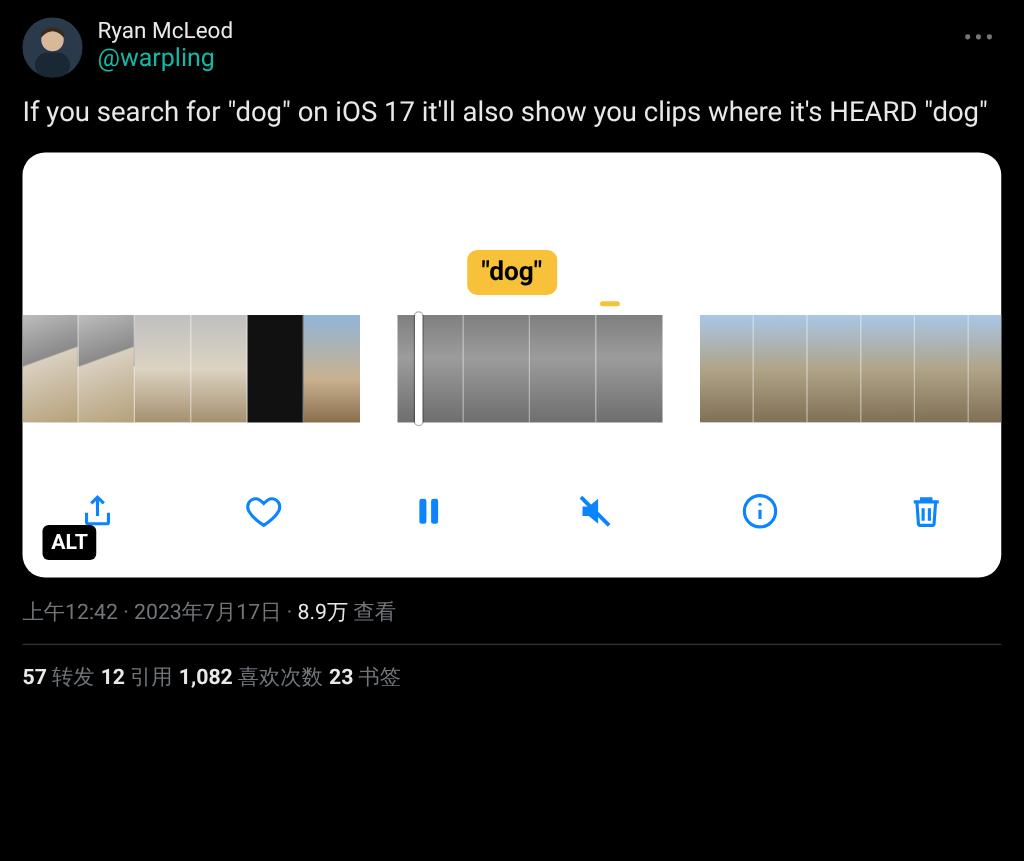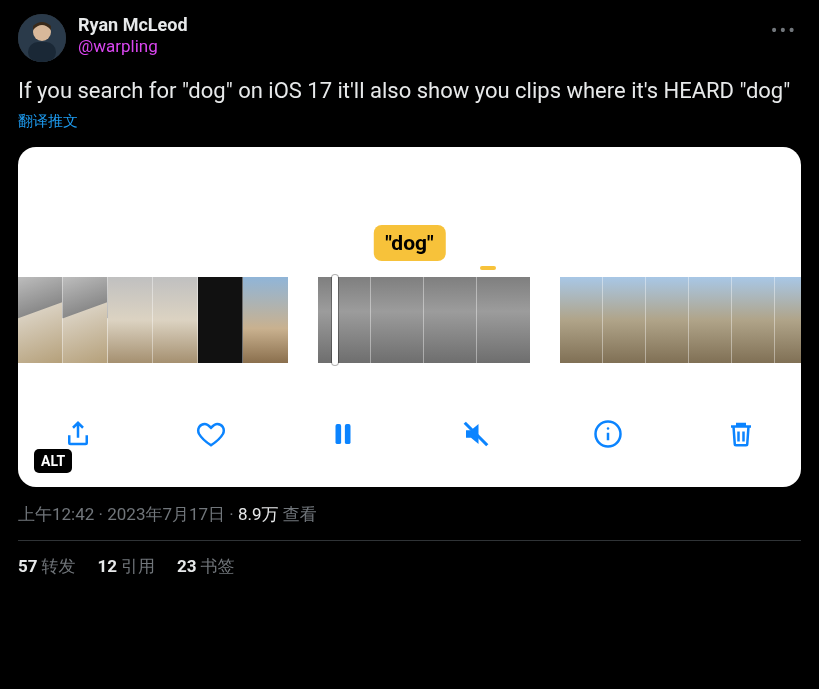--- a/index.html
+++ b/index.html
@@ -25,27 +25,27 @@
     overflow: hidden;
     flex-shrink: 0;
     margin-right: 12px;
     background: #333;
     position: relative;
   }
   .avatar svg { width: 100%; height: 100%; display: block; }
   .names { flex: 1; }
   .display-name {
     font-size: 18px;
-    font-weight: 700;
+    font-weight: 400;
     color: #e7e9ea;
     line-height: 22px;
   }
   .handle {
-    font-size: 17px;
-    color: #d946ef;
+    font-size: 20px;
+    color: #14b8a6;
     line-height: 20px;
   }
   .more {
     color: #71767b;
     font-size: 20px;
     letter-spacing: 2px;
     padding: 4px;
     cursor: pointer;
   }
   .content {
@@ -150,21 +150,21 @@
     align-items: center;
     justify-content: center;
   }
   .tool-btn svg { width: 30px; height: 30px; stroke: currentColor; fill: none; stroke-width: 2; }
   .alt-badge {
     position: absolute;
     left: 16px;
     bottom: 14px;
     background: #000;
     color: #fff;
-    font-size: 14px;
+    font-size: 17px;
     font-weight: 700;
     padding: 4px 7px;
     border-radius: 5px;
     cursor: pointer;
   }
   .meta {
     margin-top: 16px;
     font-size: 17px;
     color: #71767b;
   }
@@ -172,21 +172,21 @@
     color: #e7e9ea;
     font-weight: 400;
   }
   .divider {
     margin-top: 14px;
     height: 1px;
     background: #2f3336;
   }
   .stats {
     display: flex;
-    gap: 22px;
+    gap: 5px;
     padding: 14px 0 0 0;
     font-size: 17px;
     color: #71767b;
     align-items: center;
   }
   .stats .num {
     color: #e7e9ea;
     font-weight: 700;
     margin-right: 4px;
   }
@@ -208,21 +208,20 @@
     </div>
     <div class="names">
       <div class="display-name">Ryan McLeod</div>
       <div class="handle">@warpling</div>
     </div>
     <div class="more">•••</div>
   </div>
 
   <div class="content">If you search for "dog" on iOS 17 it'll also show you clips where it's HEARD "dog"</div>
 
-  <div class="translate">翻译推文</div>
 
   <div class="media-card">
     <div class="tooltip">"dog"</div>
     <div class="tick"></div>
 
     <div class="timeline">
       <div class="clip-group group1">
         <div class="clip dog-a"></div>
         <div class="clip dog-a"></div>
         <div class="clip dog-b"></div>
@@ -301,17 +300,20 @@
   <div class="divider"></div>
 
   <div class="stats">
     <div class="stat-item">
       <span class="num">57</span><span>转发</span>
     </div>
     <div class="stat-item">
       <span class="num">12</span><span>引用</span>
     </div>
     <div class="stat-item">
+      <span class="num">1,082</span><span>喜欢次数</span>
+    </div>
+    <div class="stat-item">
       <span class="num">23</span><span>书签</span>
     </div>
   </div>
 
 </div>
 
 </body></html>

